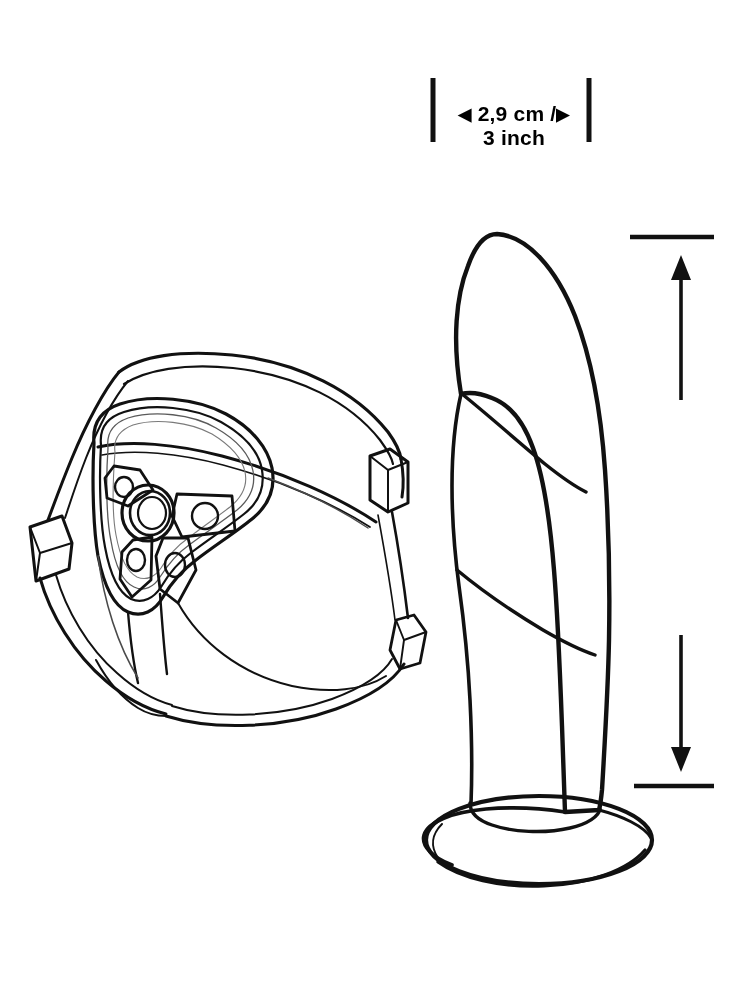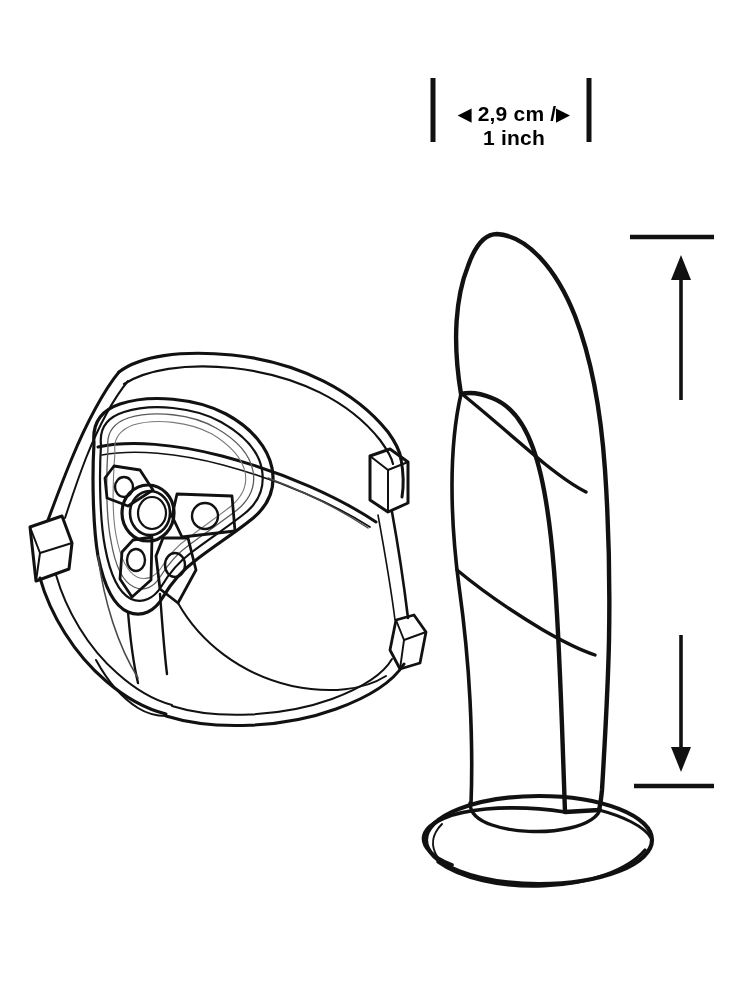--- a/index.html
+++ b/index.html
@@ -330,20 +330,20 @@
 
       <path stroke-width="3.0" d="M 599 810
                C 622 816, 644 826, 651 838"></path>
 
     </g>
 
   </svg>
 
   <div class="dim-label" id="width-label">
     <span class="lbl-line"><span class="arrow-l">◀</span> <span>2,9 cm /</span><span class="arrow-r">▶</span></span>
-    <span class="lbl-line">1 inch</span>
+    <span class="lbl-line">3 inch</span>
   </div>
 
   <div id="height-label">
     
   </div>
 
 </div>
 
 </body></html>

